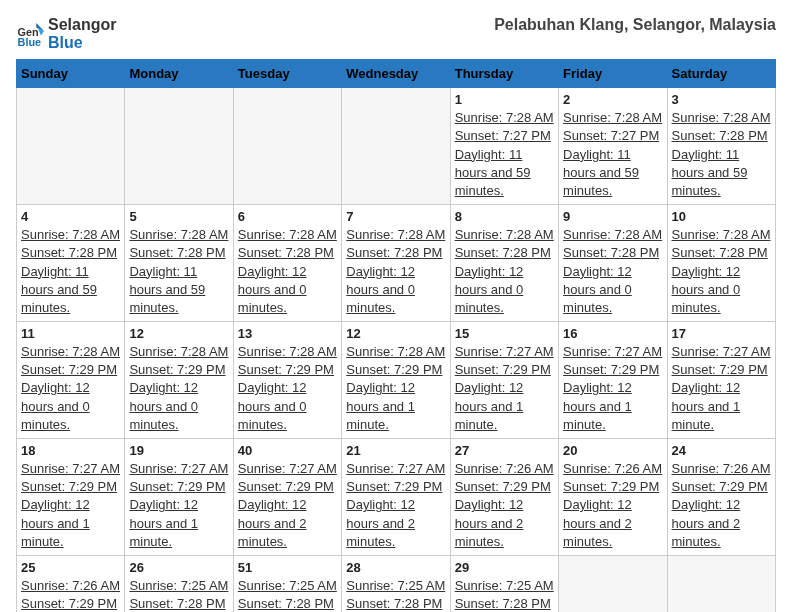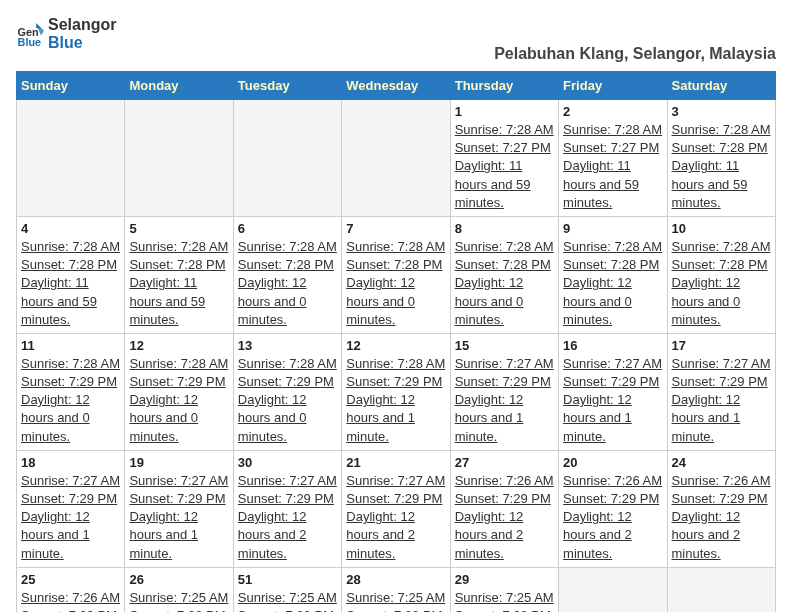--- a/index.html
+++ b/index.html
@@ -30,30 +30,29 @@
     }
     .main-title {
       font-size: 36px;
       font-weight: normal;
       color: #222;
     }
     .subtitle {
       font-size: 16px;
       color: #444;
       font-weight: bold;
-      margin-top: 29px;
     }
     .calendar {
       width: 100%;
       border-collapse: collapse;
       font-size: 11px;
     }
     .calendar th {
       background: #2979c0;
-      color: #fef9c3;
+      color: #000000;
       padding: 6px 4px;
       text-align: left;
       font-size: 13px;
       border: 1px solid #2979c0;
     }
     .calendar td {
       vertical-align: top;
       border: 1px solid #ccc;
       padding: 4px;
       width: 108px;
@@ -235,21 +234,21 @@
 Sunset: 7:29 PM
 Daylight: 12 hours and 1 minute.</div>
         </td>
         <td>
           <span class="day-number">19</span>
           <div class="day-info" style="white-space: pre-line;">Sunrise: 7:27 AM
 Sunset: 7:29 PM
 Daylight: 12 hours and 1 minute.</div>
         </td>
         <td>
-          <span class="day-number">30</span>
+          <span class="day-number">40</span>
           <div class="day-info" style="white-space: pre-line;">Sunrise: 7:27 AM
 Sunset: 7:29 PM
 Daylight: 12 hours and 2 minutes.</div>
         </td>
         <td>
           <span class="day-number">21</span>
           <div class="day-info" style="white-space: pre-line;">Sunrise: 7:27 AM
 Sunset: 7:29 PM
 Daylight: 12 hours and 2 minutes.</div>
         </td>

